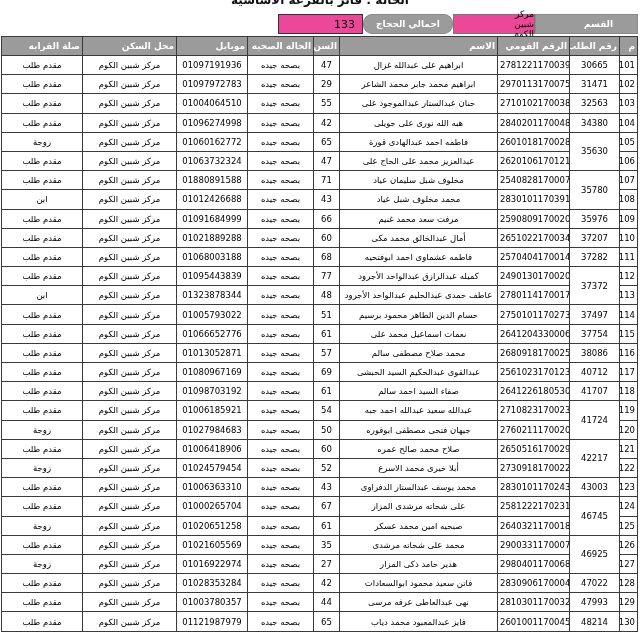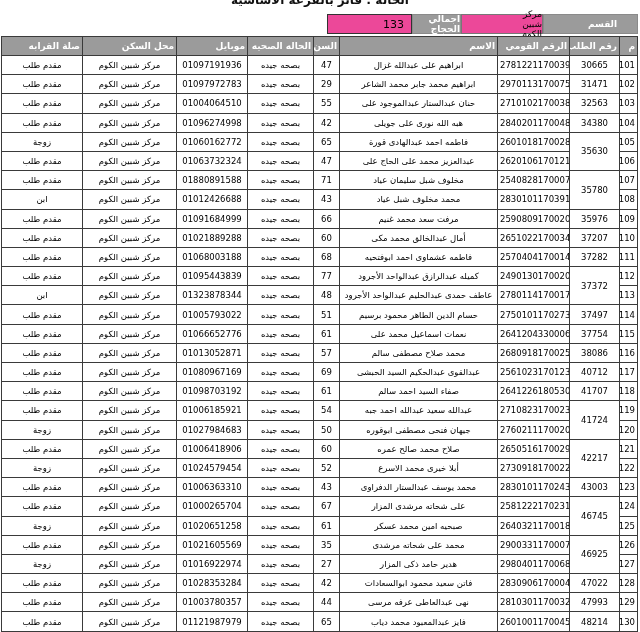--- a/index.html
+++ b/index.html
@@ -22,23 +22,23 @@
     display:flex;align-items:center;justify-content:center;
     font-size:9px;height:20px;box-sizing:border-box;
   }
   .info-label{
     background:#9b9b9b;color:#ffffff;font-weight:bold;
     border:1px solid #8a8a8a;
   }
   .info-value{
     background:#ec4899;color:#000;border:1px solid #777;padding-left:48px;
   }
-  .info-dept-label{width:95px;padding-left:24px;}
+  .info-dept-label{width:103px;padding-left:24px;}
   .info-dept-value{width:82px;}
-  .info-total-label{width:49px;}
+  .info-total-label{width:90px;border-radius:9px;}
   .info-total-value{width:85px;border:1px solid #333;font-size:11px;}
   table.main{
     position:absolute;top:36px;right:2px;
     width:636px;height:596px;
     border-collapse:collapse;table-layout:fixed;
     direction:rtl;
   }
   table.main th, table.main td{
     border:1px solid #3a3a3a;
     padding:0 2px;box-sizing:border-box;

